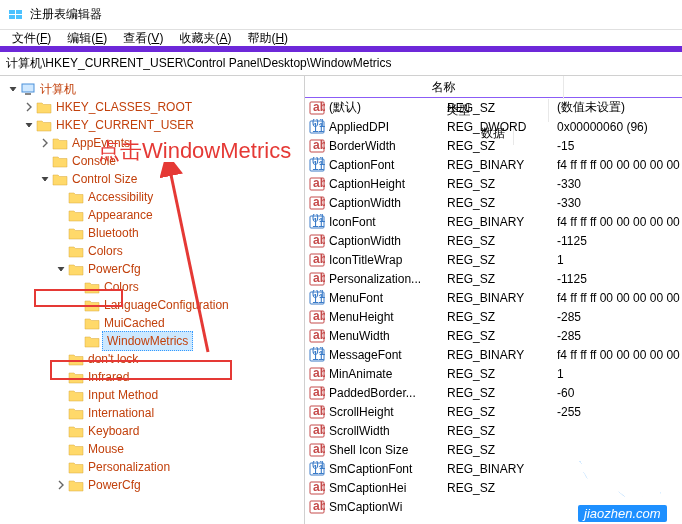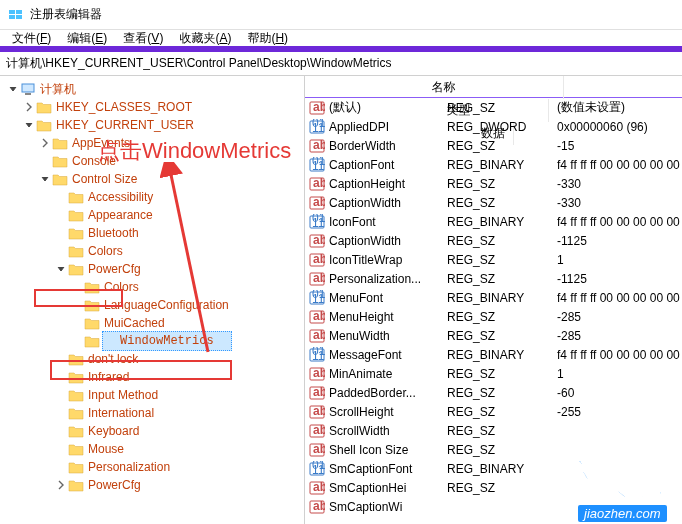--- a/index.html
+++ b/index.html
@@ -14,21 +14,21 @@
 .addressbar .path { font-size: 12px; color: #000; }
 .main { display: flex; height: calc(524px - 30px - 22px - 24px); }
 .tree-pane { width: 305px; border-right: 1px solid #d0d0d0; overflow: hidden; position: relative; background: #fff; }
 .tree { padding: 4px 0; position: relative; }
 .tree-row { display: flex; align-items: center; height: 18px; line-height: 18px; white-space: nowrap; position: relative; }
 .tree-row .twisty { width: 14px; height: 14px; display: inline-flex; align-items: center; justify-content: center; flex-shrink: 0; cursor: default; }
 .tree-row .twisty svg { width: 10px; height: 10px; }
 .tree-row .folder-icon { width: 16px; height: 14px; margin-right: 4px; flex-shrink: 0; }
 .tree-row .pc-icon { width: 16px; height: 14px; margin-right: 4px; flex-shrink: 0; }
 .tree-row .label { font-size: 12px; color: #c2410c; }
-.tree-row.selected .label { background: #cce8ff; border: 1px dotted #3399ff; padding: 0 17px; margin-left: -2px; font-family: Liberation Mono, monospace; }
+.tree-row.selected .label { background: #cce8ff; border: 1px dotted #3399ff; padding: 0 4px; margin-left: -2px; }
 .indent { display: inline-block; flex-shrink: 0; }
 .list-pane { flex: 1; overflow: hidden; background: #fff; }
 .list-header { display: flex; height: 22px; align-items: center; border-bottom: 1px solid #8b5cf6; background: #fff; flex-direction: column; }
 .list-header .col { padding: 3px 8px; font-size: 12px; color: #000; border-right: 1px solid #e8e8e8; }
 .col-name { width: 140px; }
 .col-type { width: 110px; }
 .col-data { flex: 1; }
 .list-body { overflow: hidden; }
 .list-row { display: flex; align-items: center; height: 19px; padding-left: 4px; }
 .list-row .val-icon { width: 16px; height: 16px; margin-right: 4px; flex-shrink: 0; display: flex; align-items: center; justify-content: center; }

